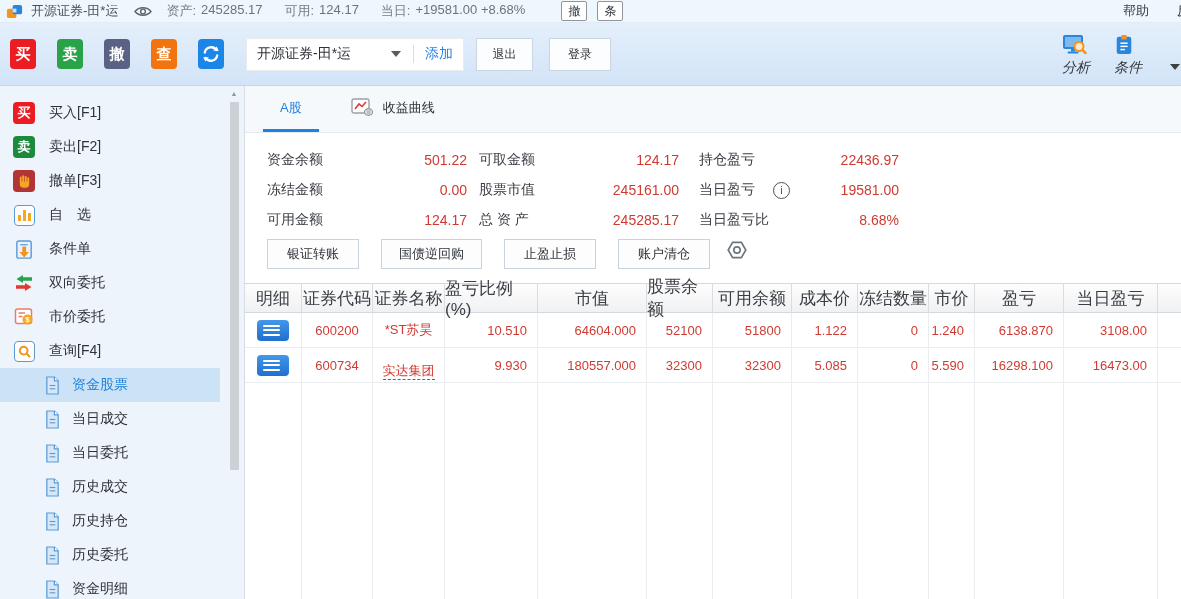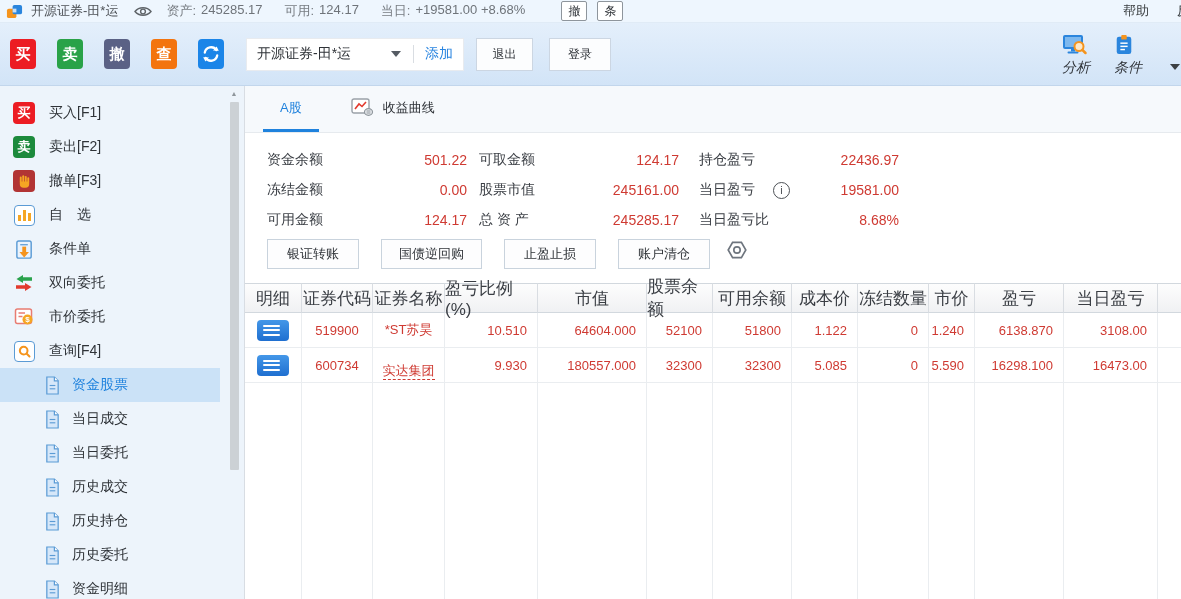--- a/index.html
+++ b/index.html
@@ -438,21 +438,21 @@
         <div class="th">当日盈亏</div>
         <div class="th last"></div>
 
         <div class="td ctr">
             <span class="detail-ic">
               <i></i>
               <i></i>
               <i></i>
             </span>
           </div>
-        <div class="td ctr">519900</div>
+        <div class="td ctr">600200</div>
         <div class="td ctr">*ST苏昊</div>
         <div class="td num">10.510</div>
         <div class="td num">64604.000</div>
         <div class="td num">52100</div>
         <div class="td num">51800</div>
         <div class="td num">1.122</div>
         <div class="td num">0</div>
         <div class="td num">1.240</div>
         <div class="td num">6138.870</div>
         <div class="td num">3108.00</div>

